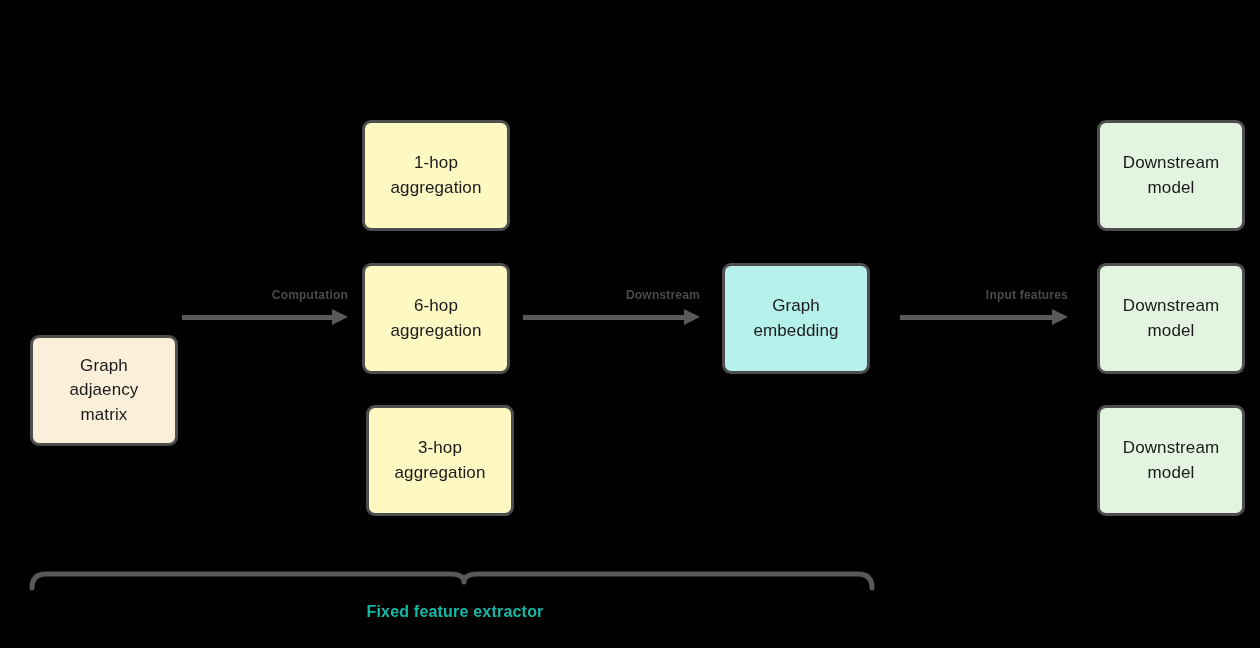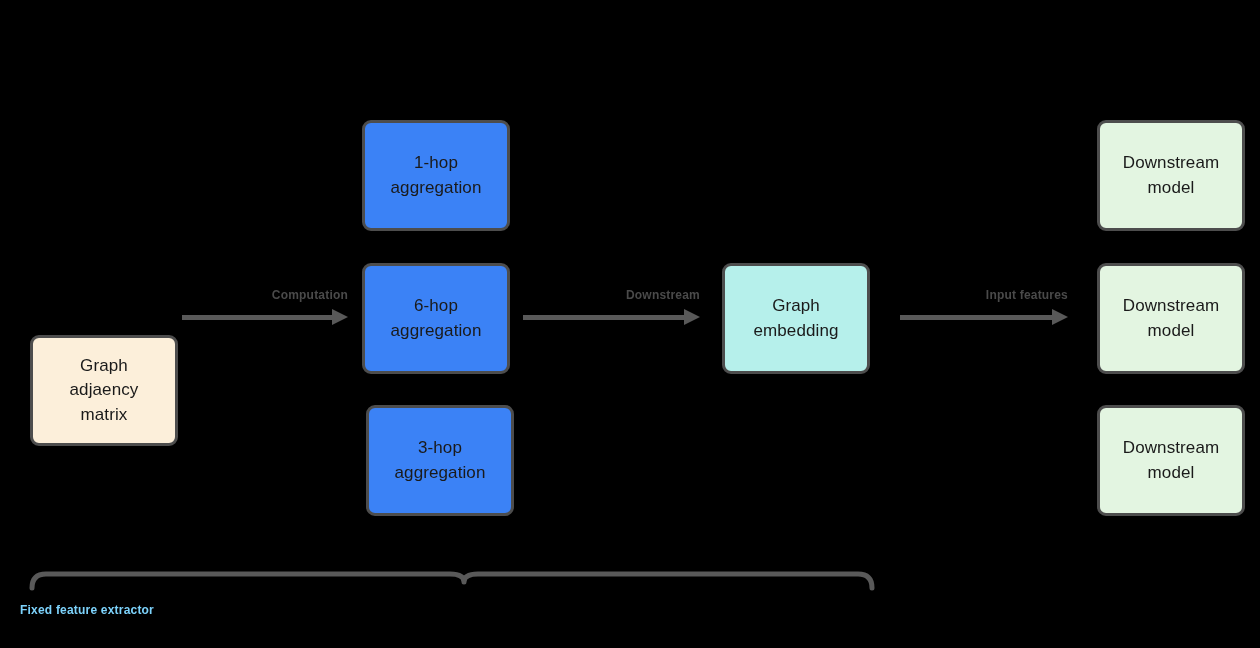--- a/index.html
+++ b/index.html
@@ -26,21 +26,21 @@
     align-items: center;
     justify-content: center;
     text-align: center;
     color: #1a1a1a;
     font-size: 17px;
     line-height: 1.45;
     letter-spacing: 0.1px;
     white-space: pre-line;
   }
   .node.cream { background: #fcefda; }
-  .node.yellow { background: #3b82f6; }
+  .node.yellow { background: #fef9c3; }
   .node.cyan  { background: #b6f0eb; }
   .node.green { background: #e3f5e1; }
 
   
   .arrow {
     position: absolute;
     height: 22px;
   }
   .arrow .shaft {
     position: absolute;
@@ -67,25 +67,26 @@
     white-space: nowrap;
     text-align: right;
   }
 
   
   .brace {
     position: absolute;
   }
   .brace-label {
     position: absolute;
-    color: #7dd3fc;
-    font-size: 12px;
+    color: #14b8a6;
+    font-size: 16px;
     font-weight: bold;
     letter-spacing: 0.2px;
     white-space: nowrap;
+    text-align: center;
   }
 </style>
 </head>
 <body>
 
 <div id="canvas">
 
 
   <div class="node cream" style="left:30px; top:335px; width:148px; height:111px;">
     <span>Graph

